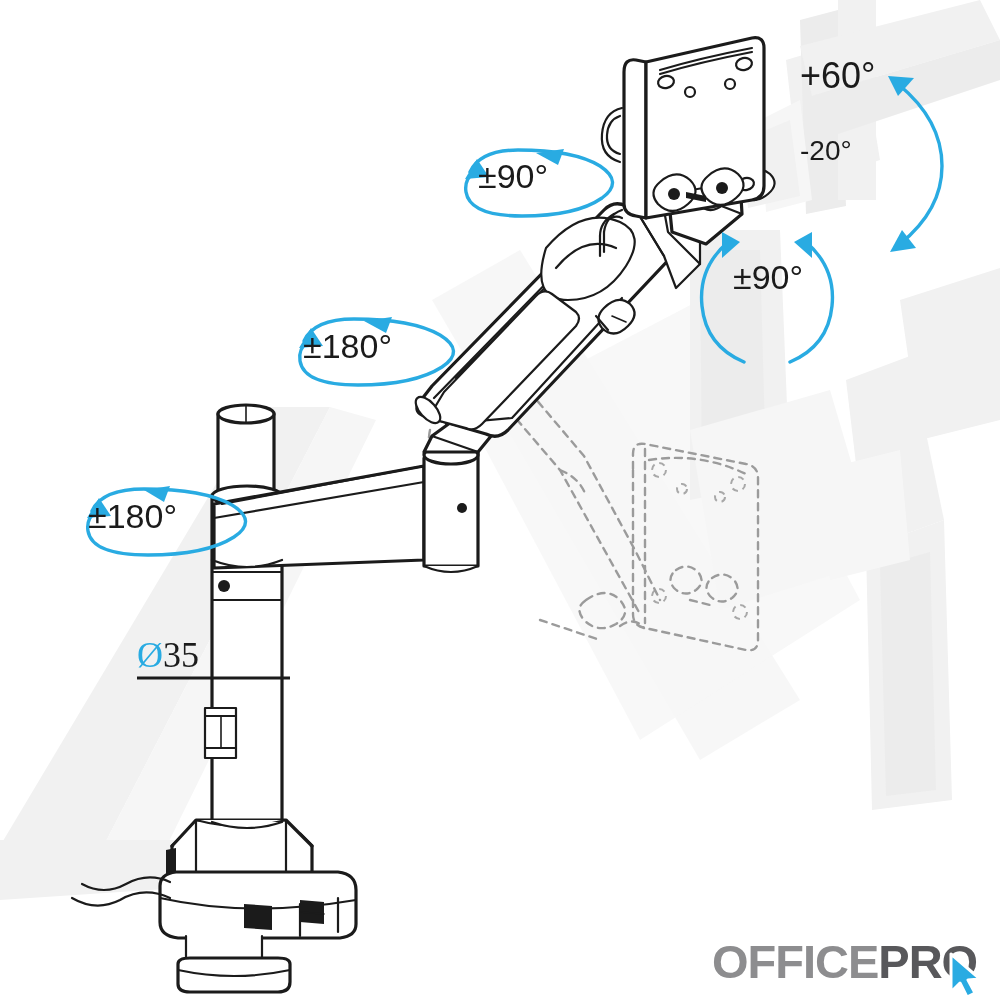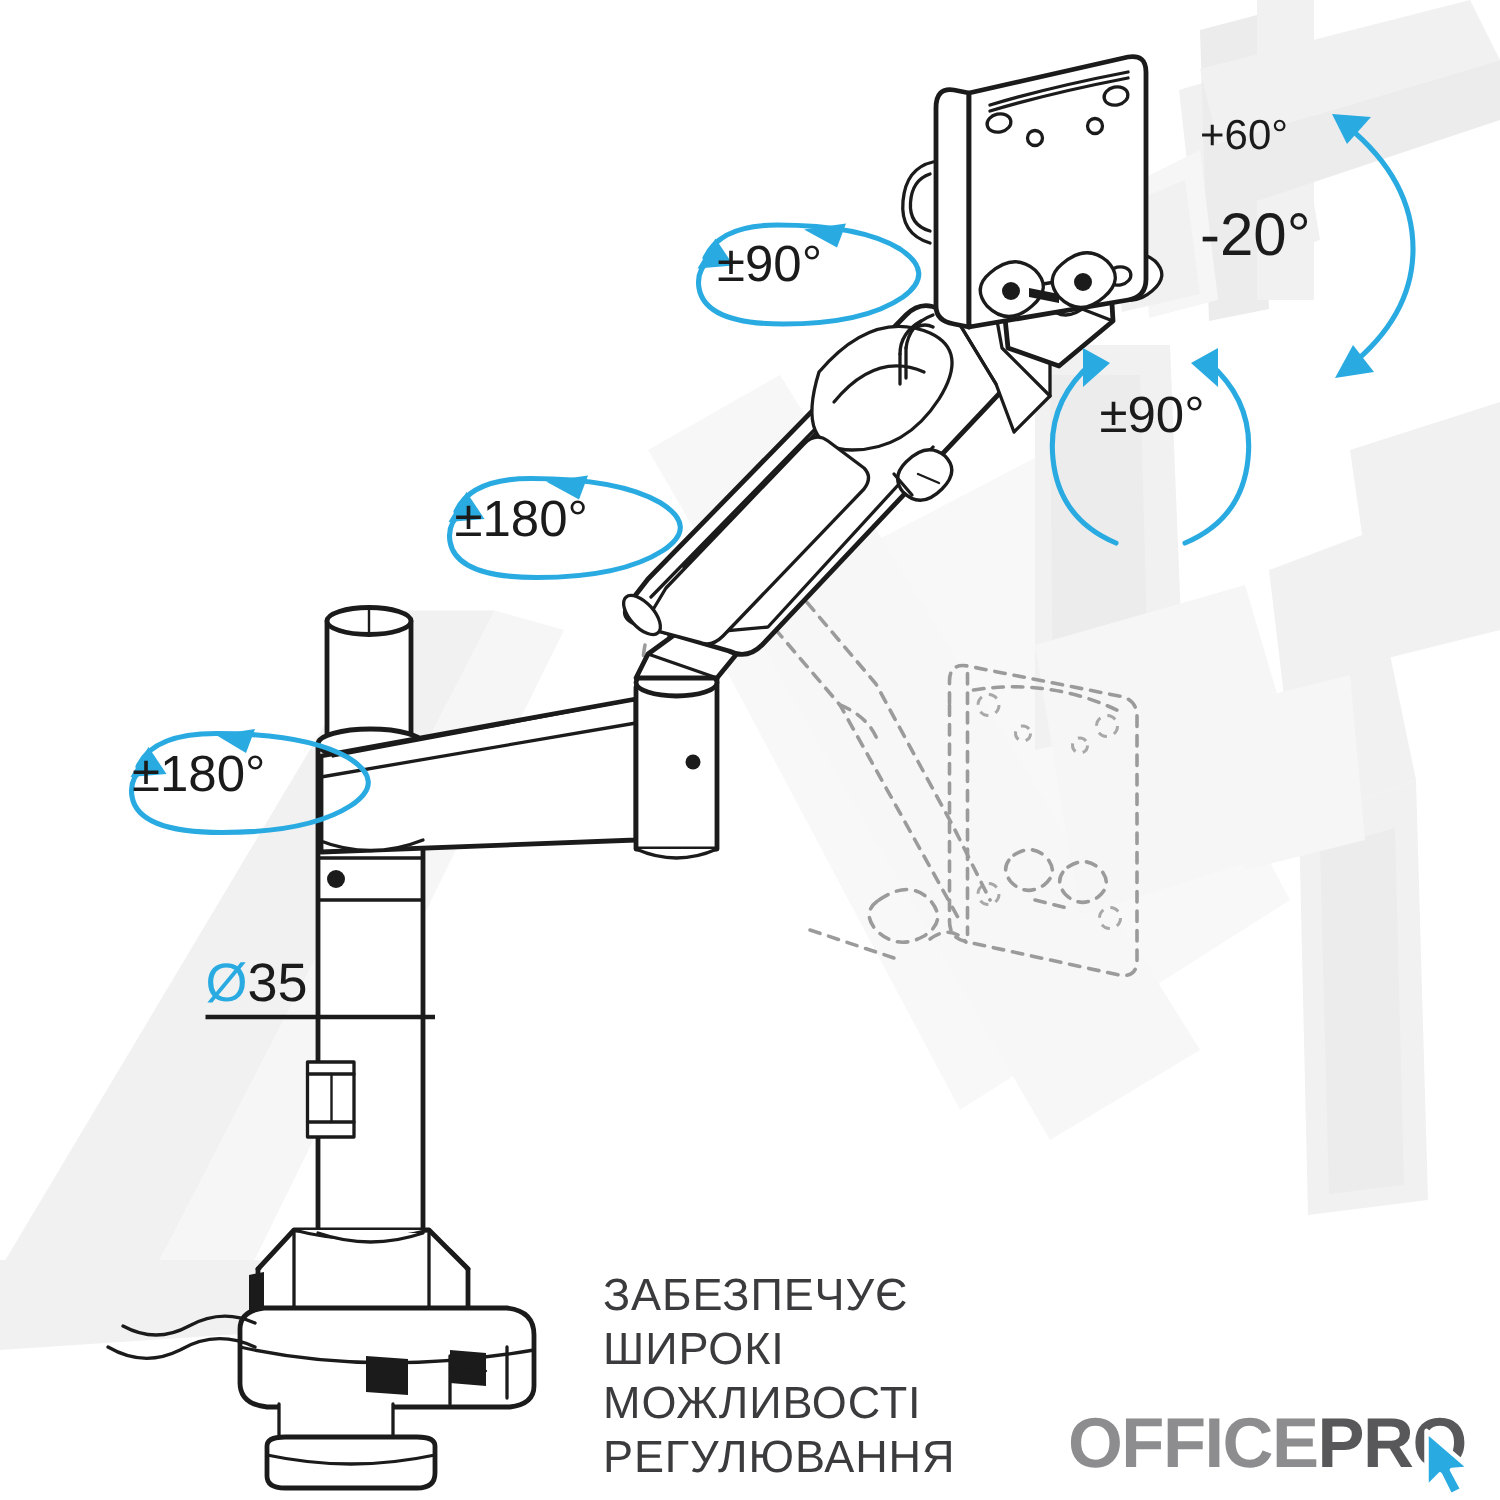--- a/index.html
+++ b/index.html
@@ -60,21 +60,21 @@
   }
   .deg-label {
     position: absolute;
     font-family: "Liberation Sans", sans-serif;
     color: #1b1b1b;
     white-space: nowrap;
     font-weight: 400;
   }
   .dia-label {
     position: absolute;
-    font-family: Liberation Sans, sans-serif;
+    font-family: Liberation Serif, serif;
     white-space: nowrap;
     font-weight: 400;
   }
   .dia-label .sym { color: #29abe2; }
   .dia-label .num { color: #1b1b1b; }
 </style>
 </head>
 <body>
 
 <div id="stage">
@@ -392,43 +392,39 @@
     <g>
       <path class="blu" d="M898 84
         q44 36 44 82
         q0 44 -42 78"></path>
       <path class="bluf" d="M888 76 l26 2 l-16 18 Z"></path>
       <path class="bluf" d="M890 252 l26 -4 l-14 -18 Z"></path>
     </g>
 
   </svg>
 
-  <div class="deg-label" style="left:800px; top:74px; font-size:28px;">+60°</div>
-
-  <div class="deg-label" style="left:800px; top:135px; font-size:40px;text-align:right;">-20°</div>
+  <div class="deg-label" style="left:800px; top:55px; font-size:36px;">+60°</div>
+
+  <div class="deg-label" style="left:800px; top:135px; font-size:28px;text-align:right;">-20°</div>
 
   <div class="deg-label" style="left:478px; top:157px; font-size:34px;">±90°</div>
 
   <div class="deg-label" style="left:733px; top:258px; font-size:34px;">±90°</div>
 
   <div class="deg-label" style="left:303px; top:327px; font-size:34px;">±180°</div>
 
   <div class="deg-label" style="left:88px; top:497px; font-size:34px;">±180°</div>
 
   <div class="dia-label" style="left:137px; top:634px; font-size:36px;">
     <span class="sym">Ø</span><span class="num">35</span>
   </div>
   <svg style="position:absolute; left:0; top:0; width:1000px; height:1000px; pointer-events:none;">
     <path d="M137 678 L290 678" fill="none" stroke="#1b1b1b" stroke-width="3"></path>
   </svg>
 
-  <div class="txt-block">ЗАБЕЗПЕЧУЄ
-ШИРОКІ
-МОЖЛИВОСТІ
-РЕГУЛЮВАННЯ</div>
 
   <div class="logo">
     <span class="office">OFFICE</span><span class="pro">PRO</span>
   </div>
   <svg class="logo-cursor" viewBox="0 0 46 48">
     <path d="M4 2 L4 40 L13 31 L20 45 L28 41 L21 28 L33 27 Z" fill="#29abe2" stroke="#ffffff" stroke-width="3" stroke-linejoin="round"></path>
   </svg>
 
 </div>
 

